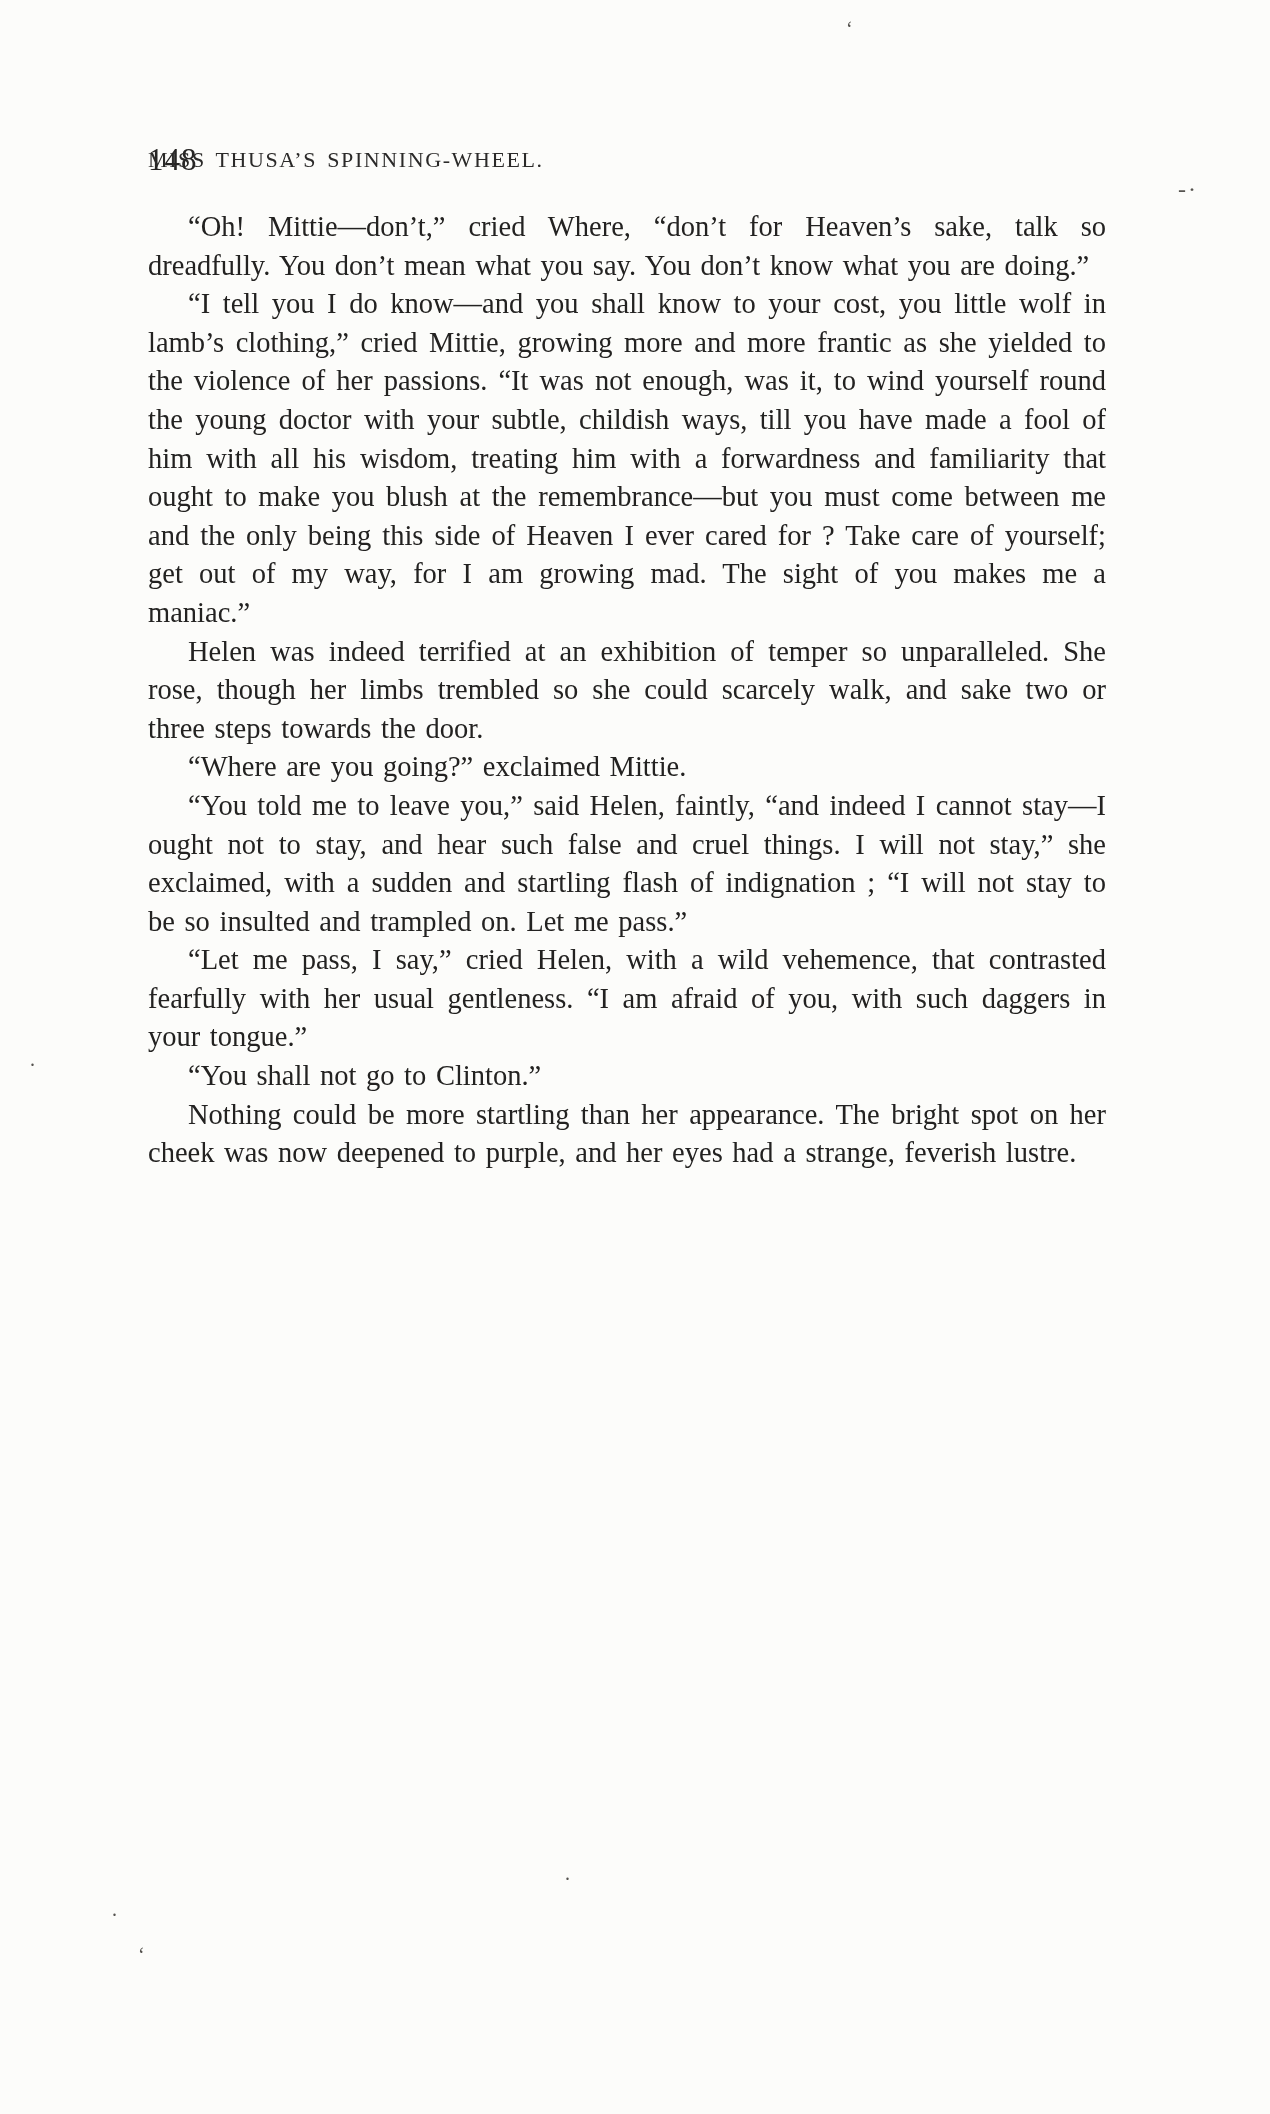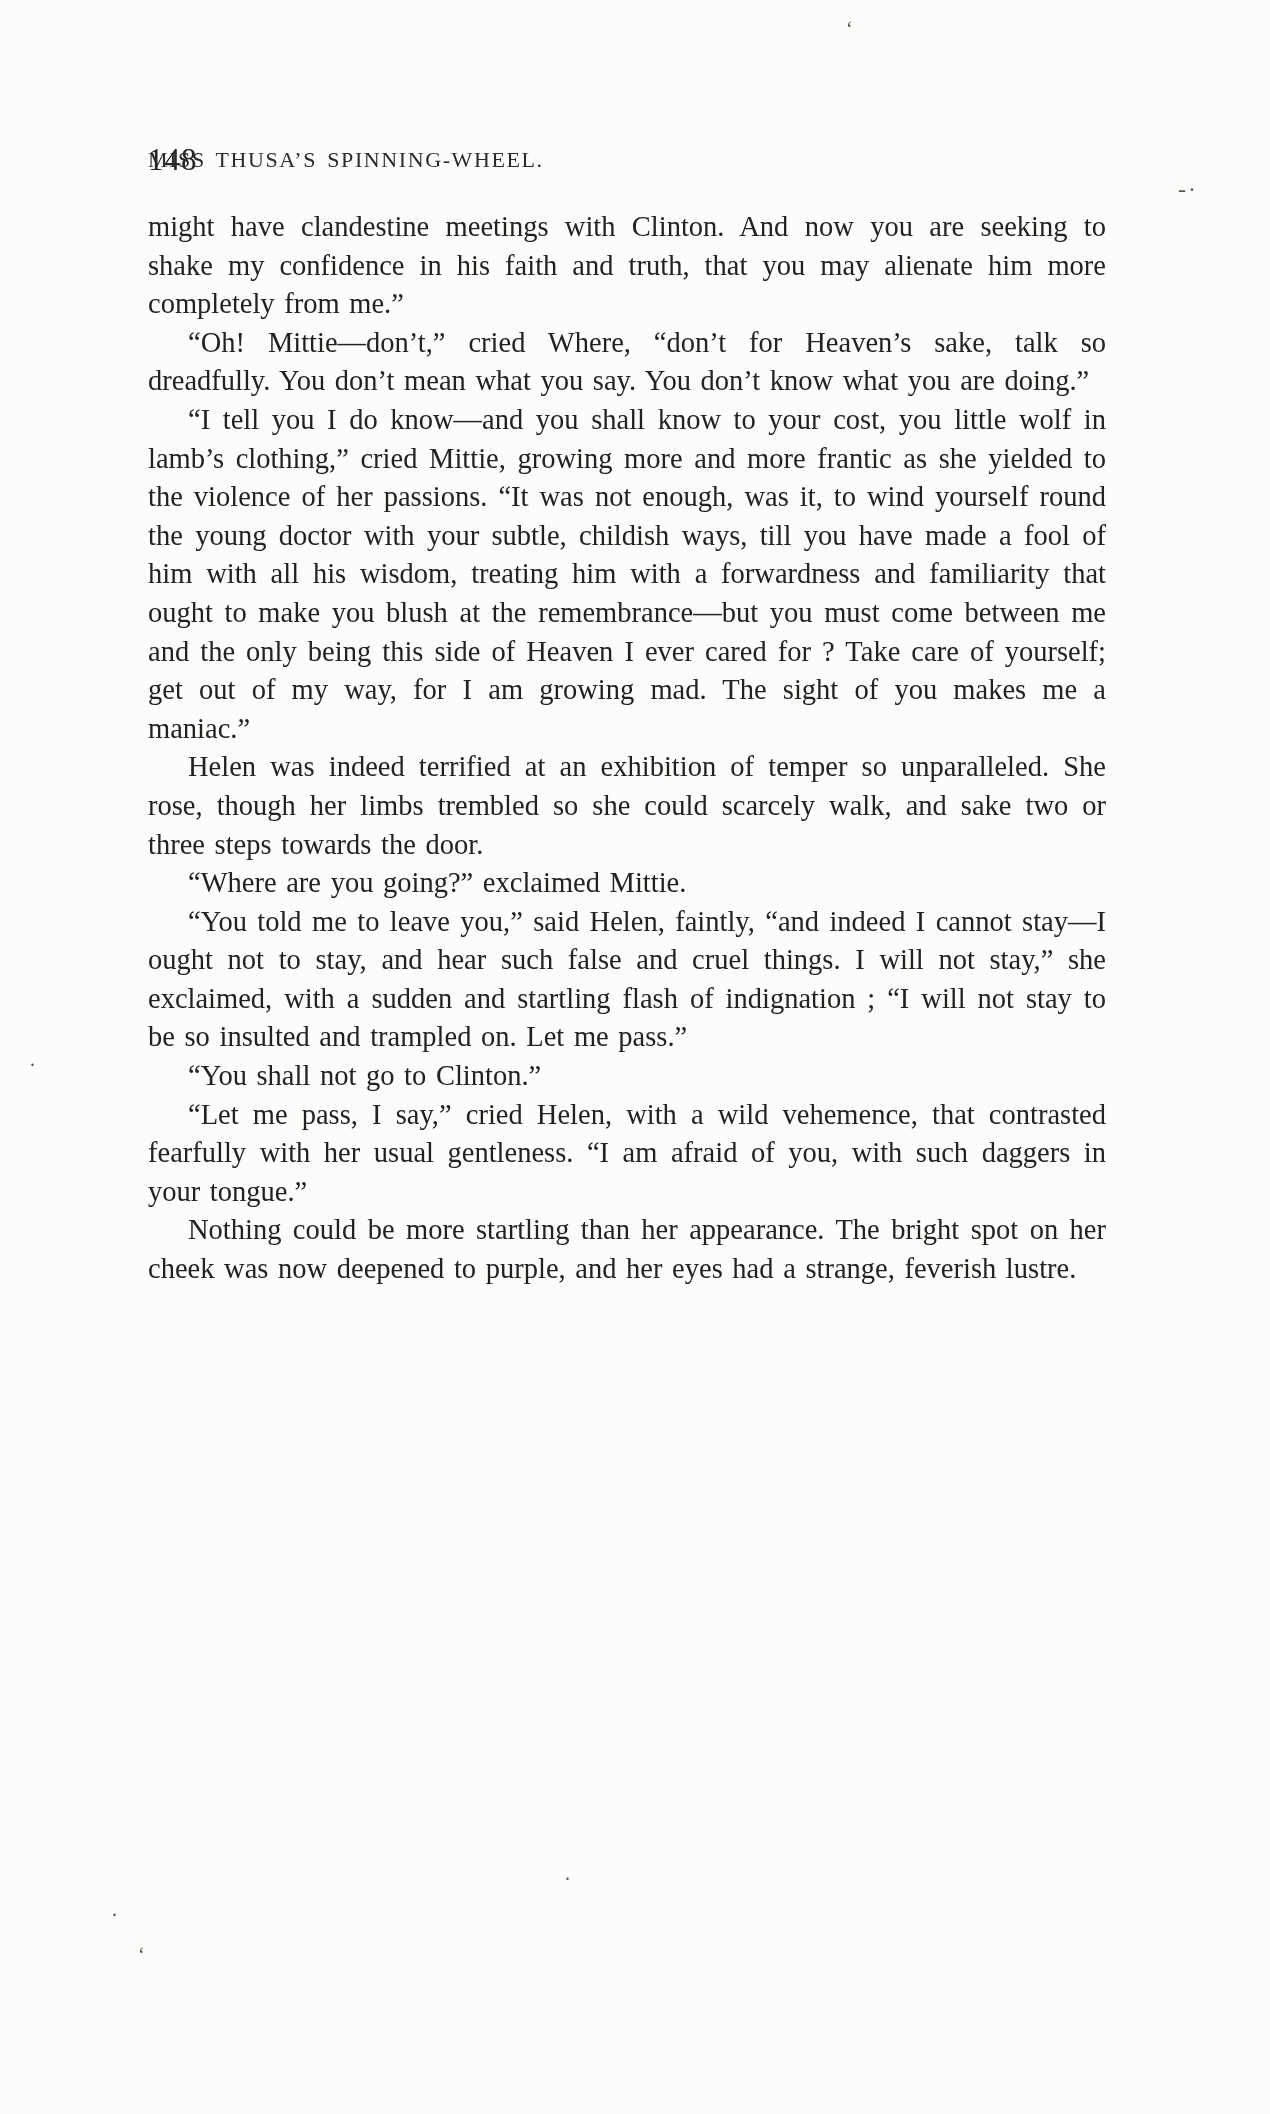--- a/index.html
+++ b/index.html
@@ -89,25 +89,24 @@
   <span class="artifact a6">.</span>
 
   <div class="text-block">
 
     <div class="page-header">
       <span class="page-number">148</span>
       <span class="running-title">MISS THUSA’S SPINNING-WHEEL.</span>
     </div>
 
     <div class="page-body">
-      <p class="para no-indent">might have clandestine meetings with Clinton.  And now you are seeking to shake my confidence in his faith and truth, that you may alienate him more completely from me.”</p>
       <p class="para">“Oh! Mittie—don’t,” cried Where, “don’t for Heaven’s sake, talk so dreadfully.  You don’t mean what you say. You don’t know what you are doing.”</p>
       <p class="para">“I tell you I do know—and you shall know to your cost, you little wolf in lamb’s clothing,” cried Mittie, growing more and more frantic as she yielded to the violence of her passions.  “It was not enough, was it, to wind yourself round the young doctor with your subtle, childish ways, till you have made a fool of him with all his wisdom, treating him with a forwardness and familiarity that ought to make you blush at the remembrance—but you must come between me and the only being this side of Heaven I ever cared for ? Take care of yourself; get out of my way, for I am growing mad.  The sight of you makes me a maniac.”</p>
       <p class="para">Helen was indeed terrified at an exhibition of temper so unparalleled.  She rose, though her limbs trembled so she could scarcely walk, and sake two or three steps towards the door.</p>
       <p class="para">“Where are you going?” exclaimed Mittie.</p>
       <p class="para">“You told me to leave you,” said Helen, faintly, “and indeed I cannot stay—I ought not to stay, and hear such false and cruel things.  I will not stay,” she exclaimed, with a sudden and startling flash of indignation ; “I will not stay to be so insulted and trampled on.  Let me pass.”</p>
+      <p class="para">“Let me pass, I say,” cried Helen, with a wild vehemence, that contrasted fearfully with her usual gentleness.  “I am afraid of you, with such daggers in your tongue.”</p>
       <p class="para">“You shall not go to Clinton.”</p>
-      <p class="para">“Let me pass, I say,” cried Helen, with a wild vehemence, that contrasted fearfully with her usual gentleness.  “I am afraid of you, with such daggers in your tongue.”</p>
       <p class="para">Nothing could be more startling than her appearance. The bright spot on her cheek was now deepened to purple, and her eyes had a strange, feverish lustre.</p>
     </div>
 
   </div>
 </div>
 
 </body></html>

